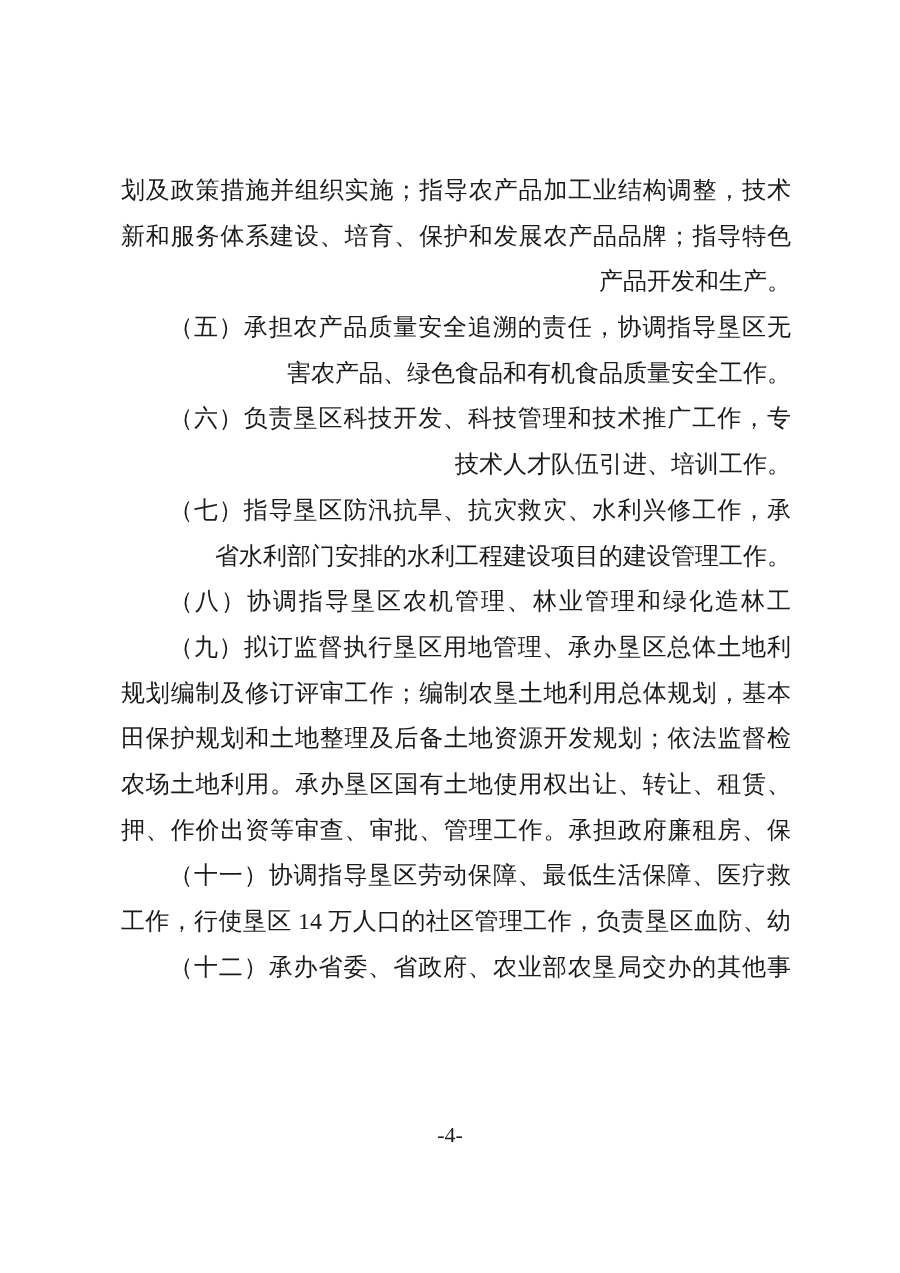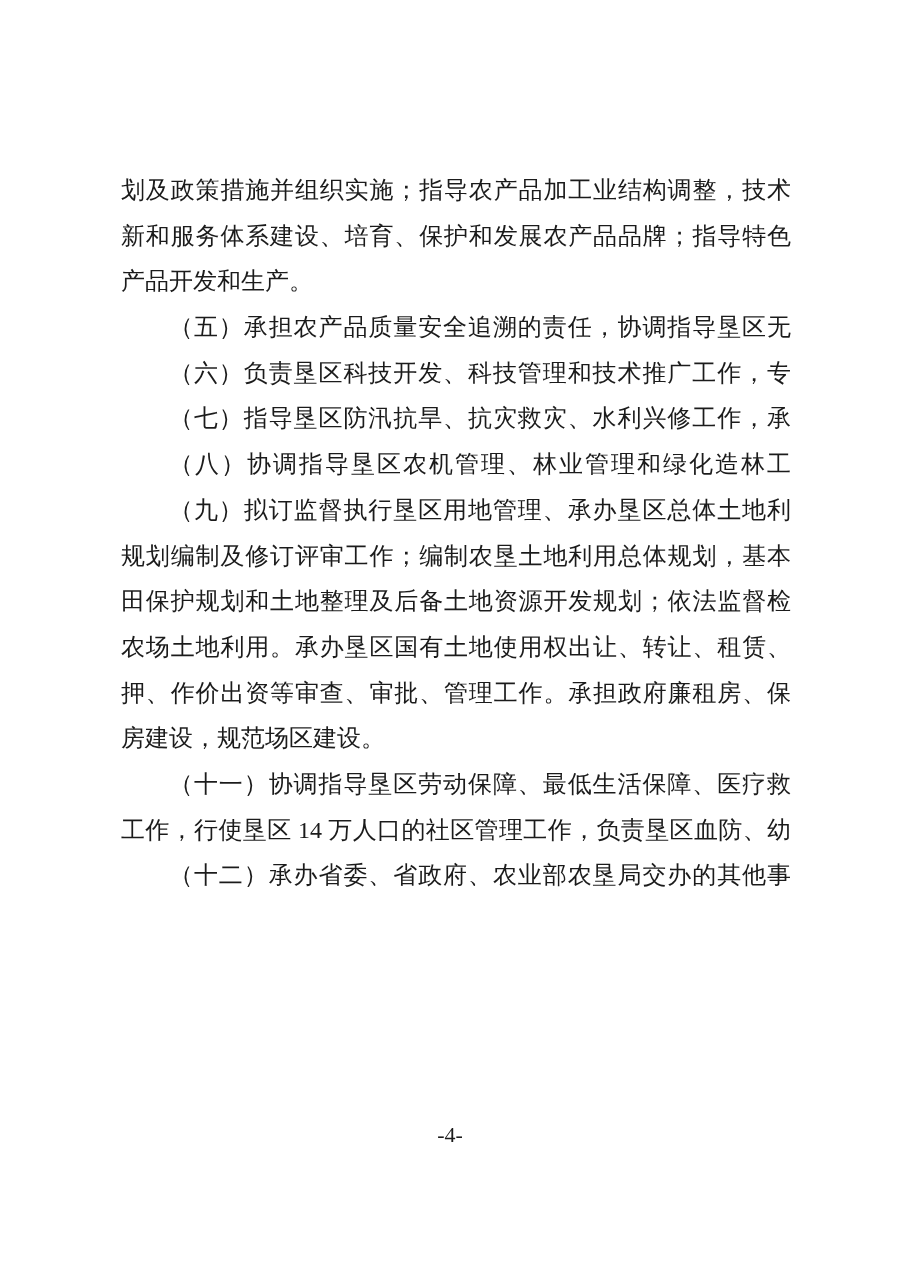--- a/index.html
+++ b/index.html
@@ -23,21 +23,21 @@
     position: absolute;
     left: 121px;
     top: 168px;
     width: 670px;
   }
   .line {
     font-size: 24px;
     line-height: 45.7px;
     height: 45.7px;
     color: #1b1b1b;
-    text-align: left;
+    text-align: right;
     overflow: hidden;
   }
   
   .line.j {
     text-align: justify;
     text-align-last: justify;
   }
   
   .line.i {
     text-indent: 48px;
@@ -55,28 +55,30 @@
 </style>
 </head>
 <body>
 
 <div class="page">
   <div class="content">
     <div class="line j">划及政策措施并组织实施；指导农产品加工业结构调整，技术创</div>
     <div class="line j">新和服务体系建设、培育、保护和发展农产品品牌；指导特色农</div>
     <div class="line">产品开发和生产。</div>
     <div class="line j i">（五）承担农产品质量安全追溯的责任，协调指导垦区无公</div>
+    <div class="line">害农产品、绿色食品和有机食品质量安全工作。</div>
     <div class="line j i">（六）负责垦区科技开发、科技管理和技术推广工作，专业</div>
+    <div class="line">技术人才队伍引进、培训工作。</div>
     <div class="line j i">（七）指导垦区防汛抗旱、抗灾救灾、水利兴修工作，承办</div>
+    <div class="line">省水利部门安排的水利工程建设项目的建设管理工作。</div>
     <div class="line j i">（八）协调指导垦区农机管理、林业管理和绿化造林工作。</div>
     <div class="line j i">（九）拟订监督执行垦区用地管理、承办垦区总体土地利用</div>
     <div class="line j">规划编制及修订评审工作；编制农垦土地利用总体规划，基本农</div>
     <div class="line j">田保护规划和土地整理及后备土地资源开发规划；依法监督检查</div>
     <div class="line j">农场土地利用。承办垦区国有土地使用权出让、转让、租赁、抵</div>
     <div class="line j">押、作价出资等审查、审批、管理工作。承担政府廉租房、保障</div>
-    <div class="line">房建设，规范场区建设。</div>
     <div class="line j i">（十一）协调指导垦区劳动保障、最低生活保障、医疗救助</div>
     <div class="line j">工作，行使垦区 14 万人口的社区管理工作，负责垦区血防、幼儿</div>
     <div class="line j i">（十二）承办省委、省政府、农业部农垦局交办的其他事项。</div>
   </div>
 
   <div class="footer">-4-</div>
 </div>
 
 </body></html>

